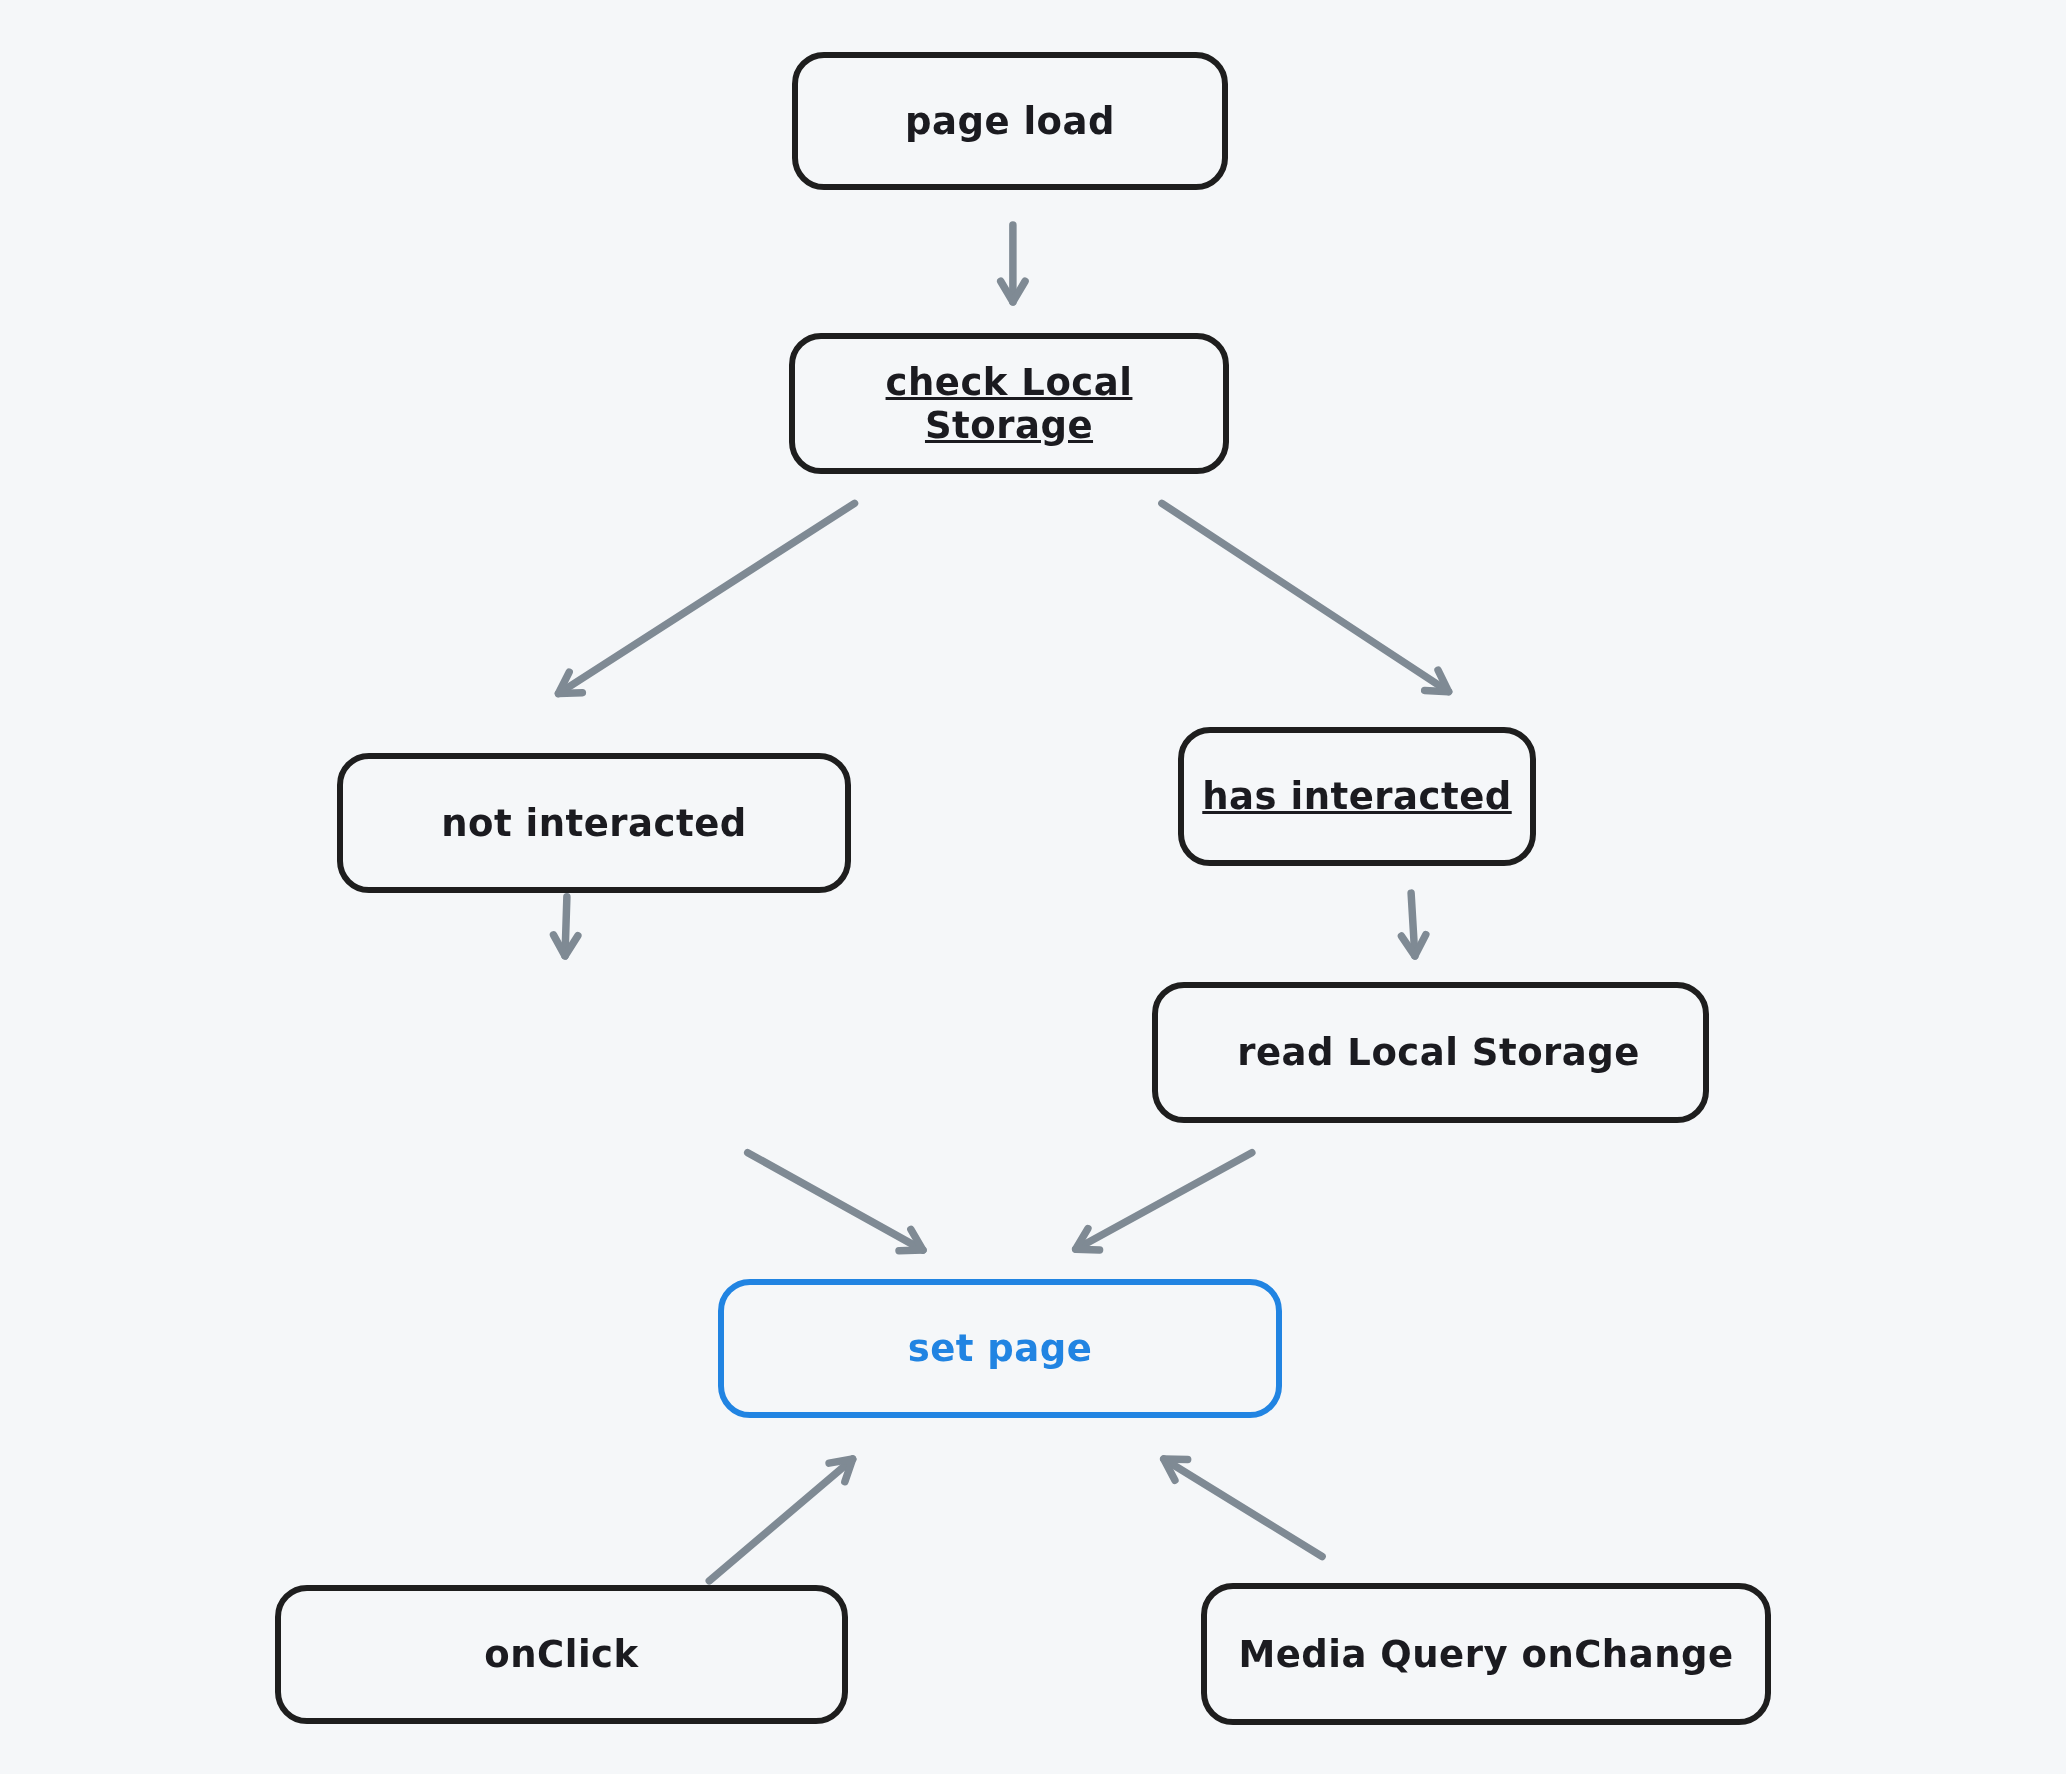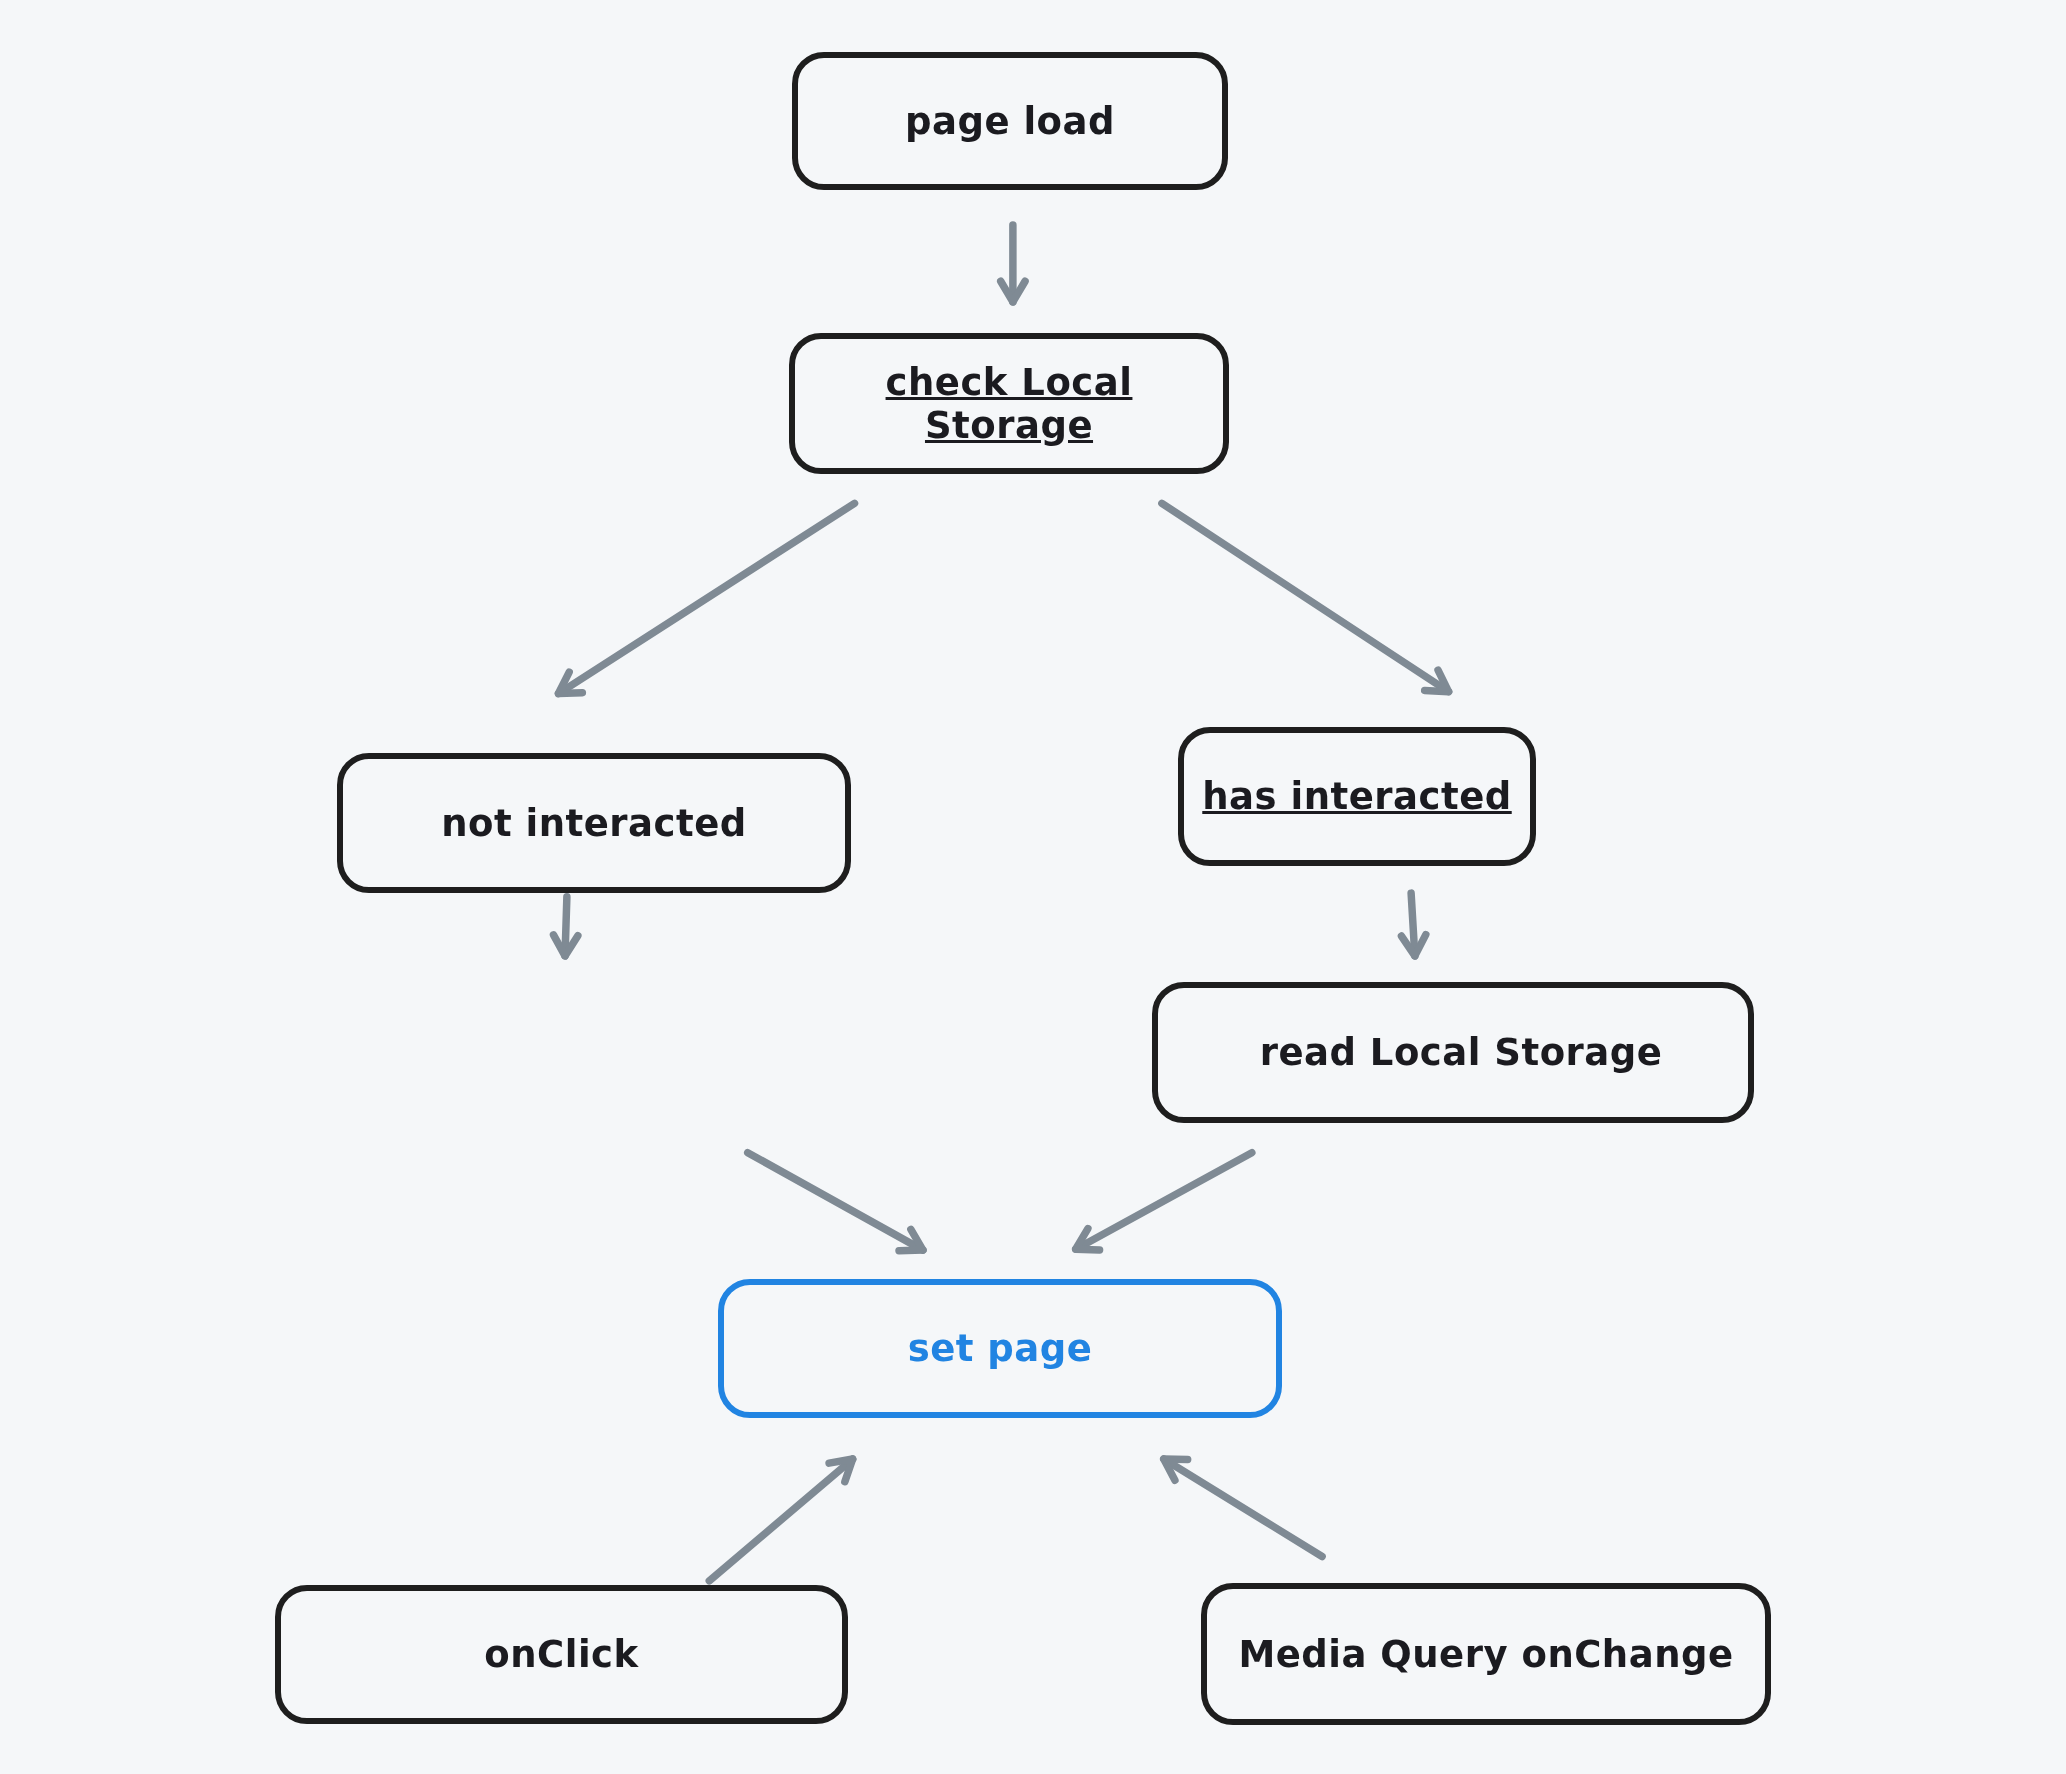--- a/index.html
+++ b/index.html
@@ -78,21 +78,21 @@
 
   <div class="node" style="left:337px; top:729px; width:514px; height:140px;margin-top:24px;">
     <span>not interacted</span>
   </div>
 
   <div class="node" style="left:1178px; top:727px; width:358px; height:139px;text-decoration:underline;">
     <span>has interacted</span>
   </div>
 
 
-  <div class="node" style="left:1152px; top:982px; width:602px; height:141px;padding-left:16px;">
+  <div class="node" style="left:1152px; top:982px; width:557px; height:141px;padding-left:16px;">
     <span>read Local Storage</span>
   </div>
 
   <div class="node accent" style="left:718px; top:1279px; width:564px; height:139px;">
     <span>set page</span>
   </div>
 
   <div class="node" style="left:275px; top:1585px; width:573px; height:139px;">
     <span>onClick</span>
   </div>

